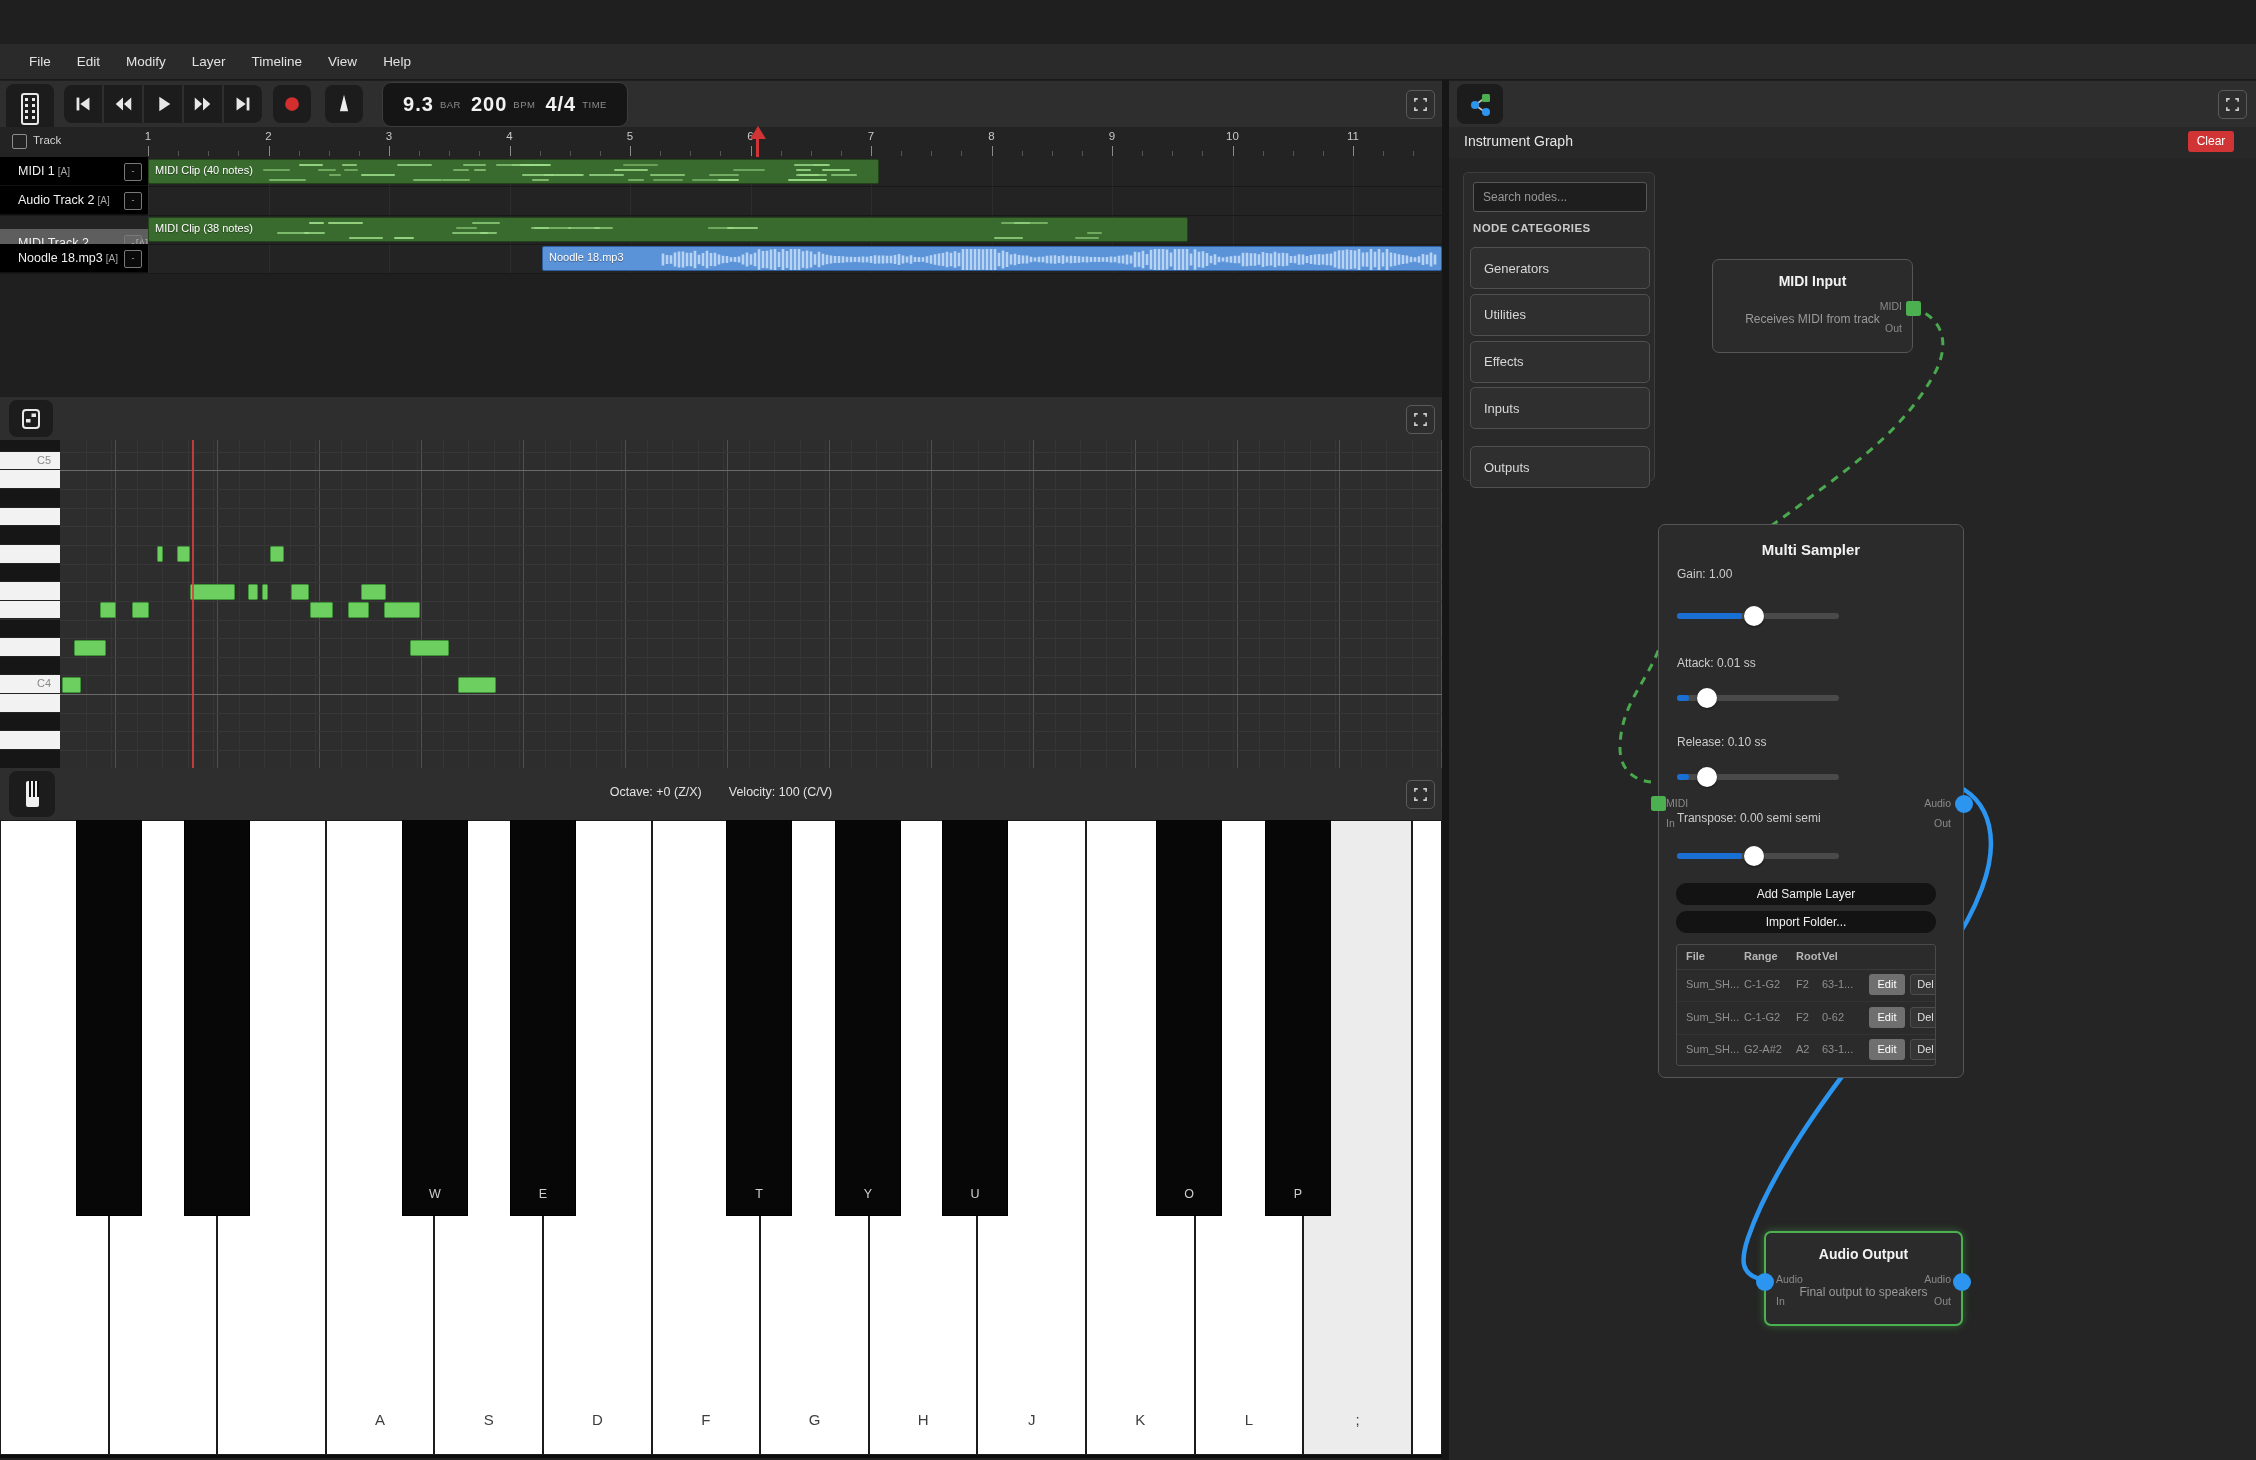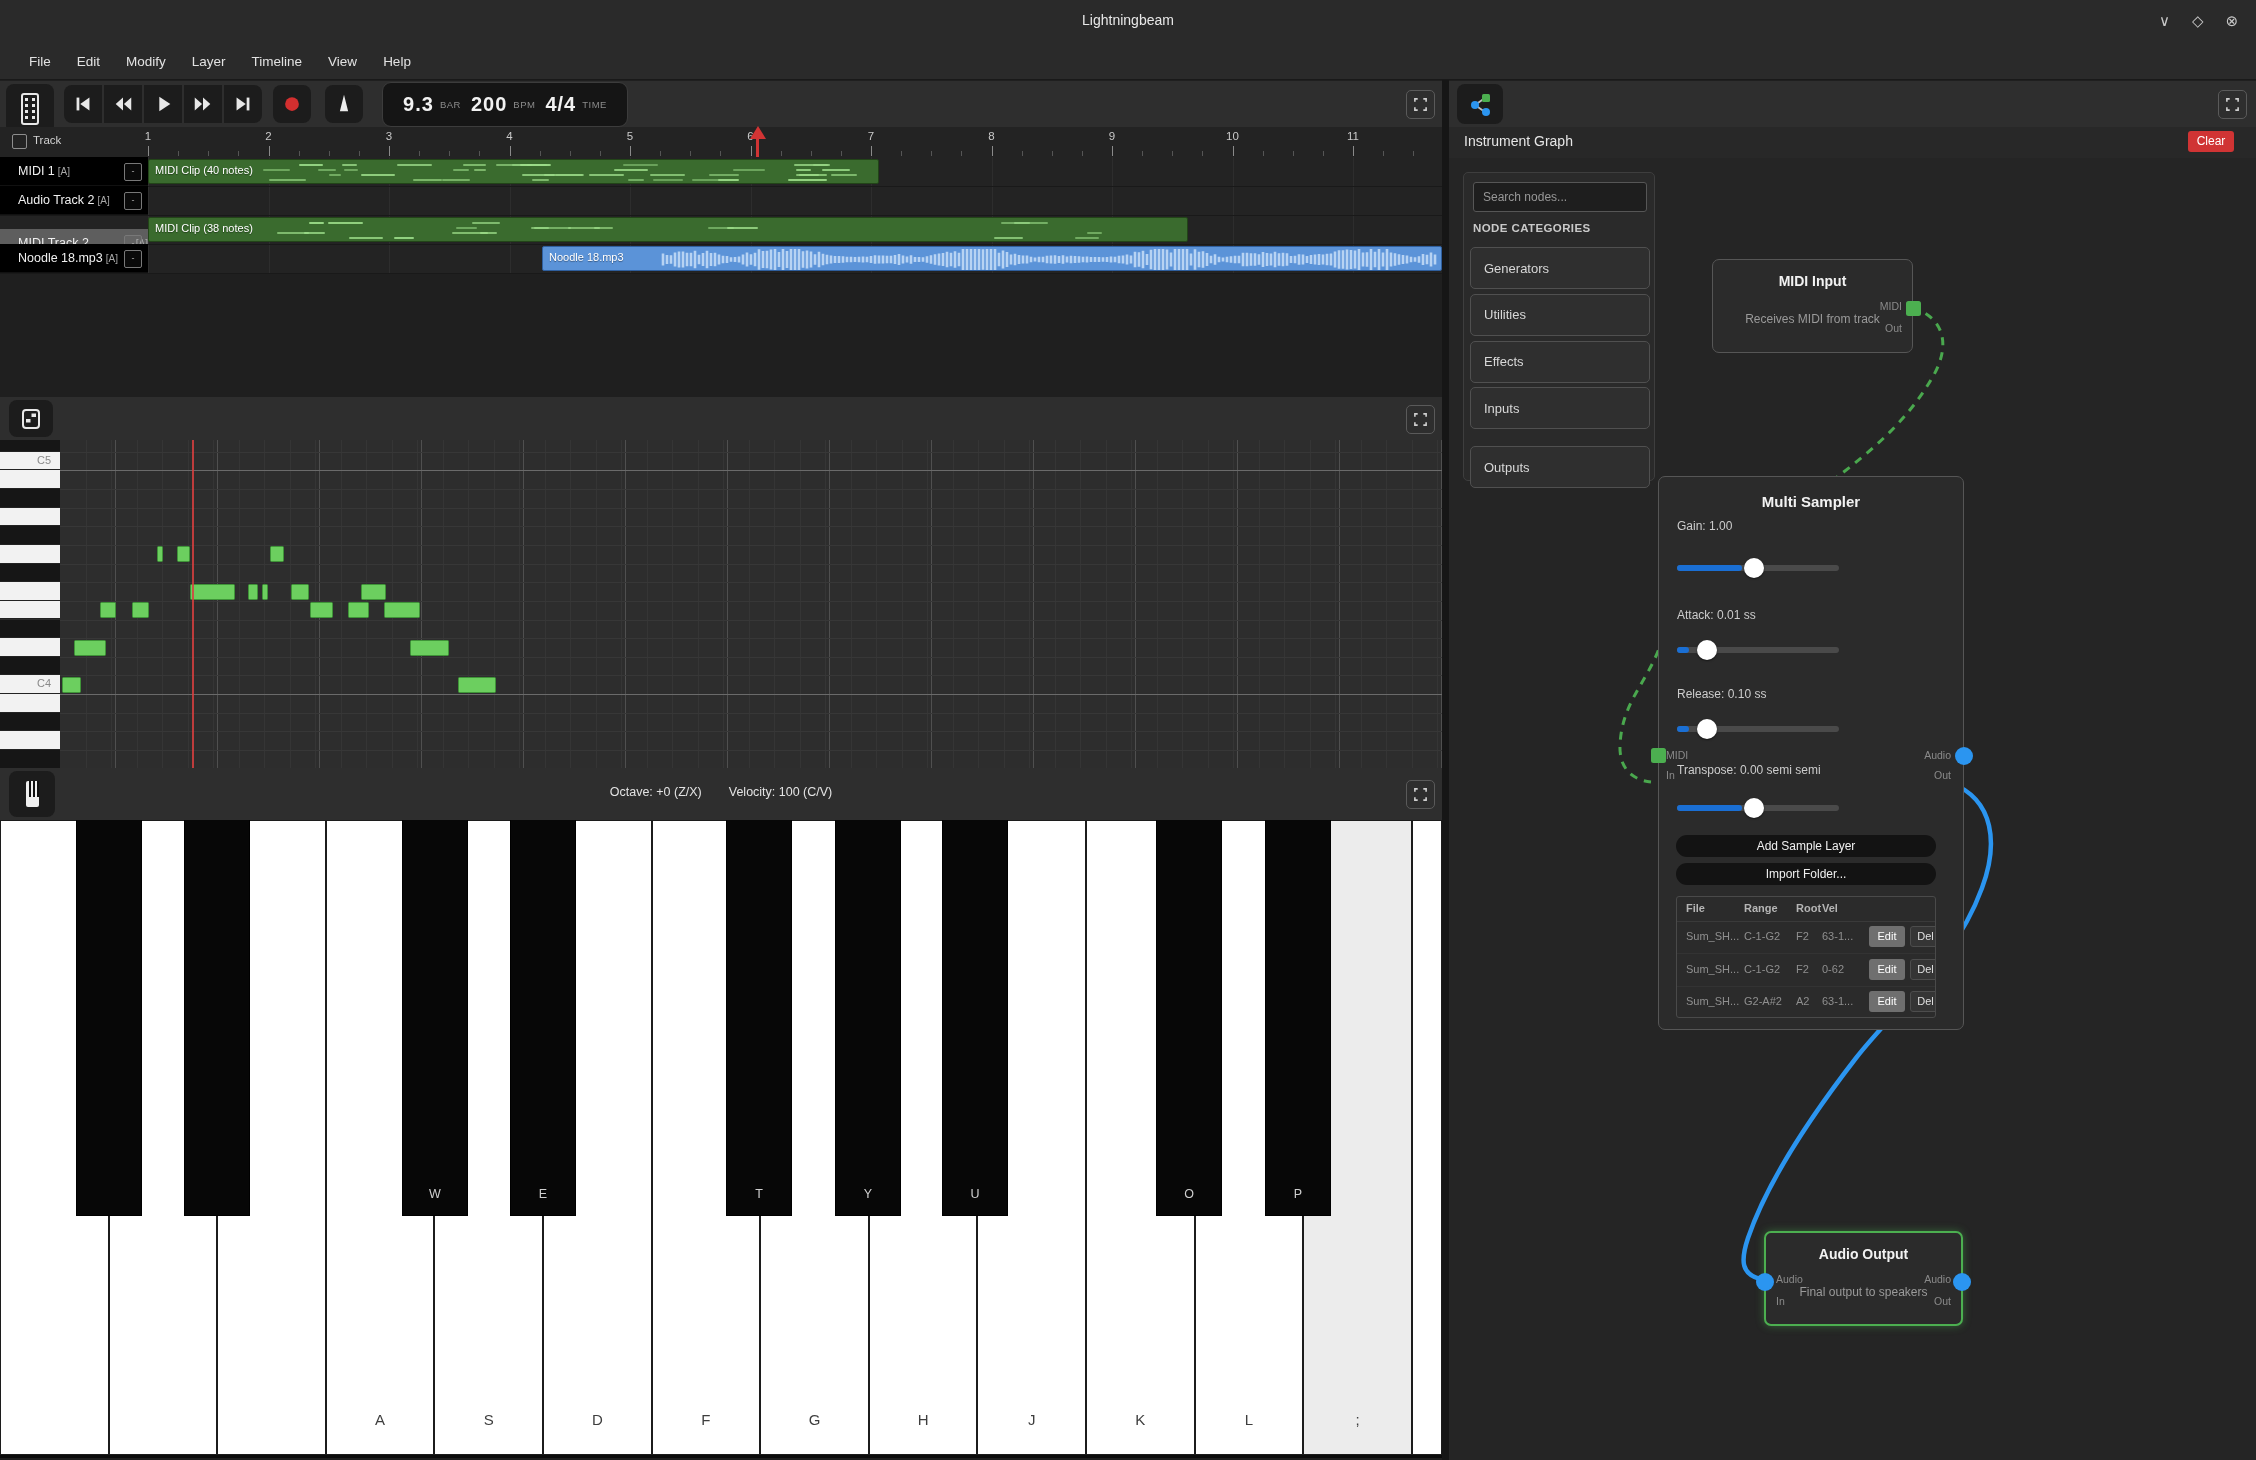--- a/index.html
+++ b/index.html
@@ -104,28 +104,20 @@
   .scell{position:absolute;top:9px;font-size:11px;color:#8f8f8f;}
   .edit-btn{position:absolute;left:192px;top:5px;width:36px;height:21px;background:#6f6f6f;border-radius:3px;color:#fff;font-size:11px;text-align:center;line-height:21px;}
   .del-btn{position:absolute;left:233px;top:5px;width:31px;height:21px;background:#353535;border:1px solid #4d4d4d;border-radius:3px;box-sizing:border-box;color:#e0e0e0;font-size:11px;text-align:center;line-height:19px;}
   .node.selected{border:2px solid var(--accent-green,#4caf50);box-shadow:0 0 8px rgba(76,175,80,.45);}
 </style>
 </head>
 <body>
 
 <div class="app">
 
-  <div class="titlebar">
-    <span class="title">Lightningbeam</span>
-    <div class="win-controls" id="win-controls">
-        <span class="win-btn">∨</span>
-        <span class="win-btn">◇</span>
-        <span class="win-btn">⊗</span>
-      </div>
-  </div>
 
   <div class="menubar" id="menubar">
       <span class="menu-item">File</span>
       <span class="menu-item">Edit</span>
       <span class="menu-item">Modify</span>
       <span class="menu-item">Layer</span>
       <span class="menu-item">Timeline</span>
       <span class="menu-item">View</span>
       <span class="menu-item">Help</span>
     </div>
@@ -640,21 +632,21 @@
   </svg>
 
   <div class="node" style="left:1712px;top:259px;width:201px;height:94px;">
     <div class="node-title" style="top:13px;">MIDI Input</div>
     <div class="node-sub" style="top:52px;">Receives MIDI from track</div>
     <div class="port-label" style="right:10px;top:40px;">MIDI</div>
     <div class="port-label" style="right:10px;top:62px;">Out</div>
     <div class="port green" style="right:-9px;top:41px;"></div>
   </div>
 
-  <div class="node" id="sampler" style="left:1658px;top:476px;width:306px;height:554px;">
+  <div class="node" id="sampler" style="left:1658px;top:524px;width:306px;height:554px;">
     <div class="node-title" style="top:16px;font-size:15px;">Multi Sampler</div>
     <div id="sampler-params">
         <div class="param-label" style="top: 42px;">Gain: 1.00</div>
         <div class="slider" style="top: 88px;">
           <div class="fill" style="width: 65px;"></div>
           <div class="knob" style="left: 67px;"></div>
         </div>
         <div class="param-label" style="top: 131px;">Attack: 0.01 ss</div>
         <div class="slider" style="top: 170px;">
           <div class="fill" style="width: 12px;"></div>

